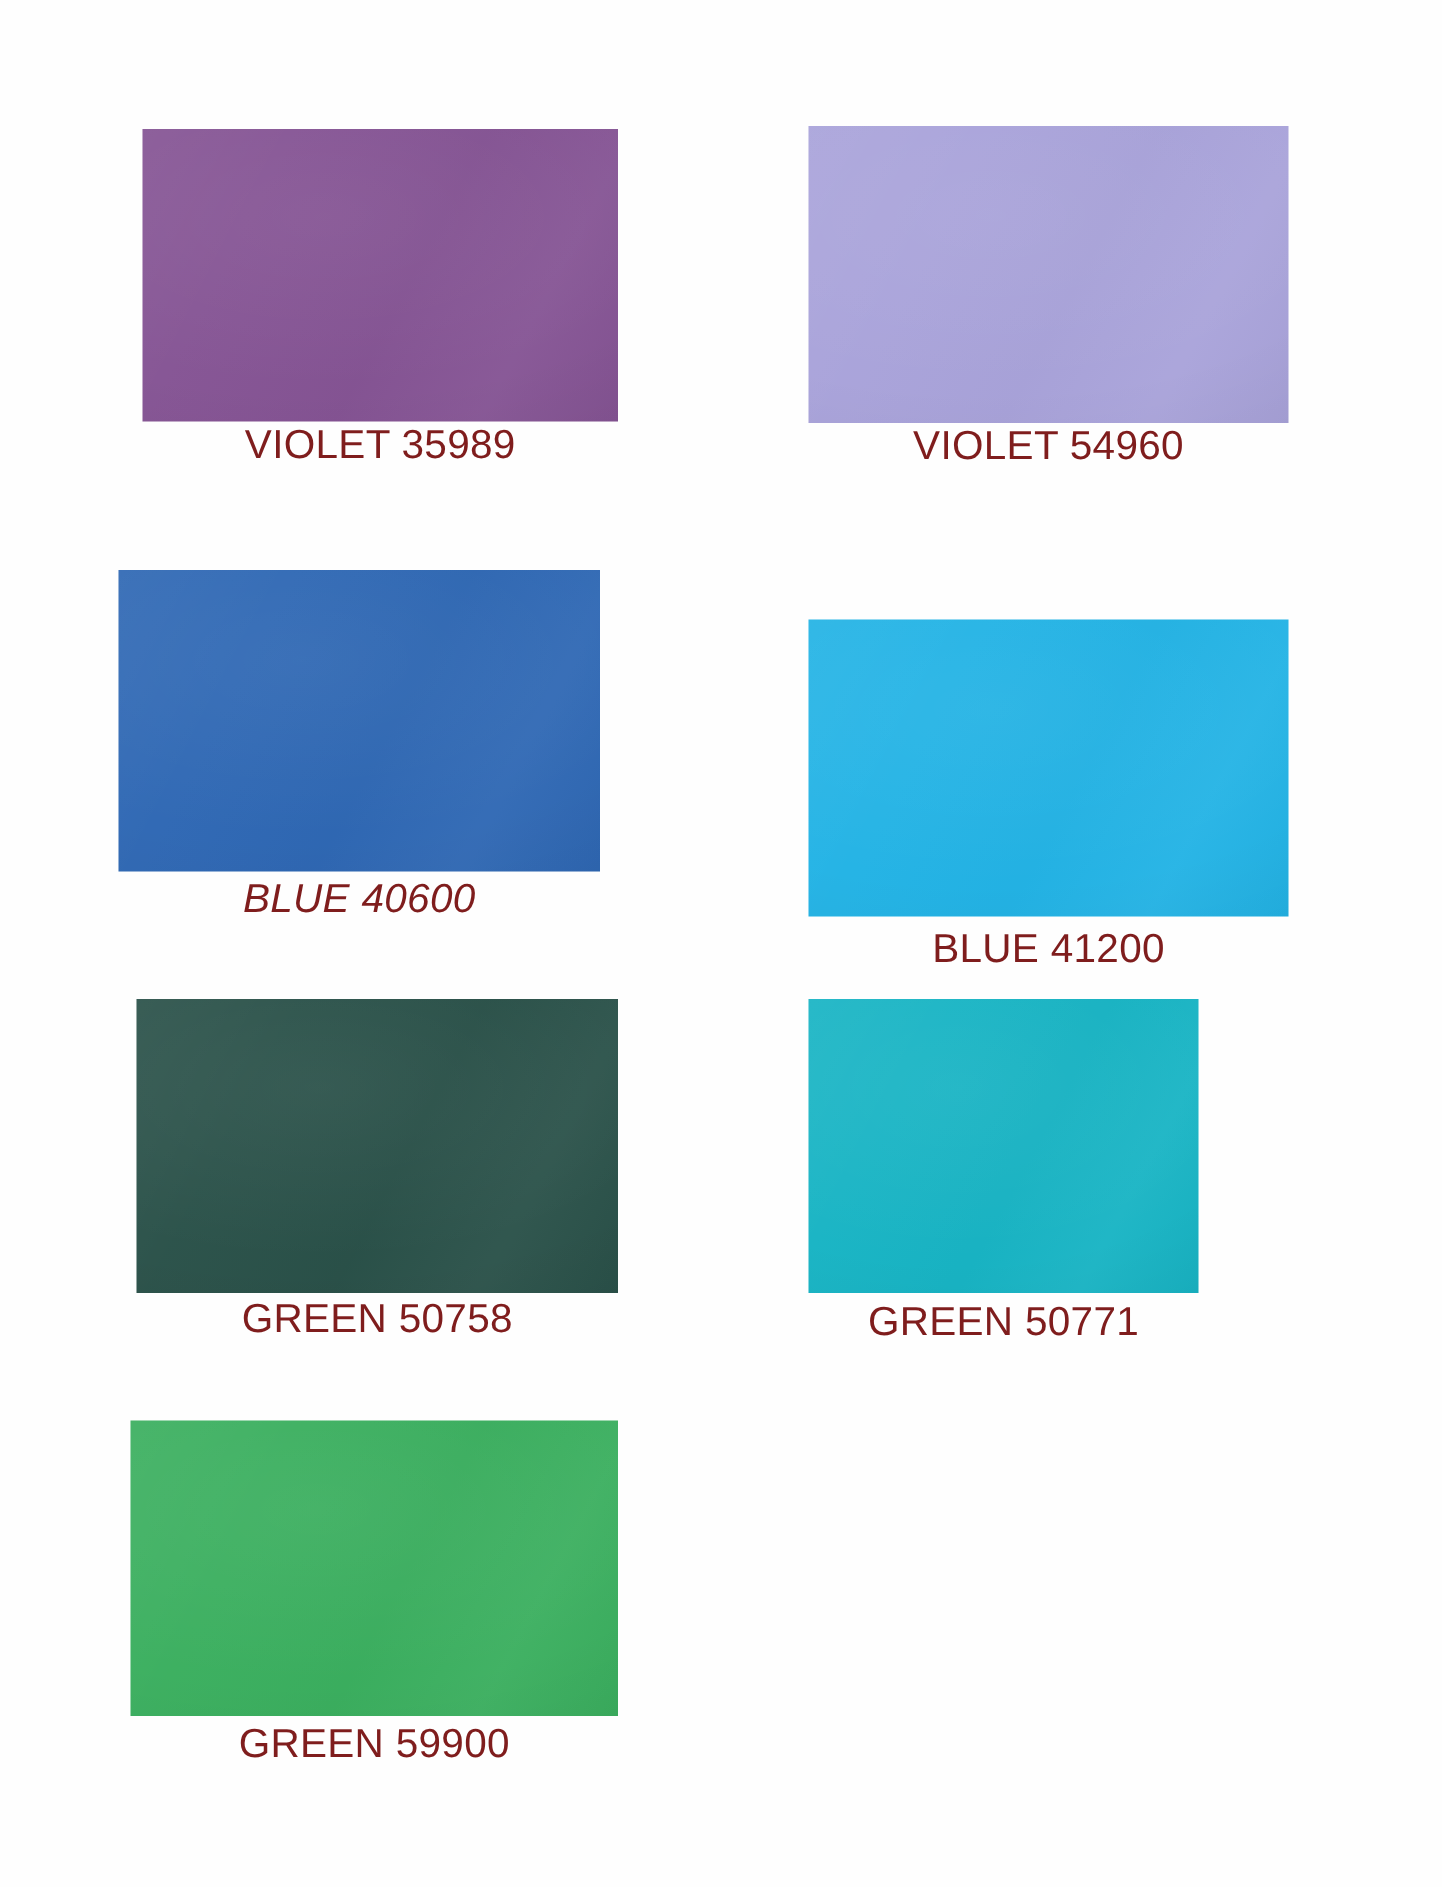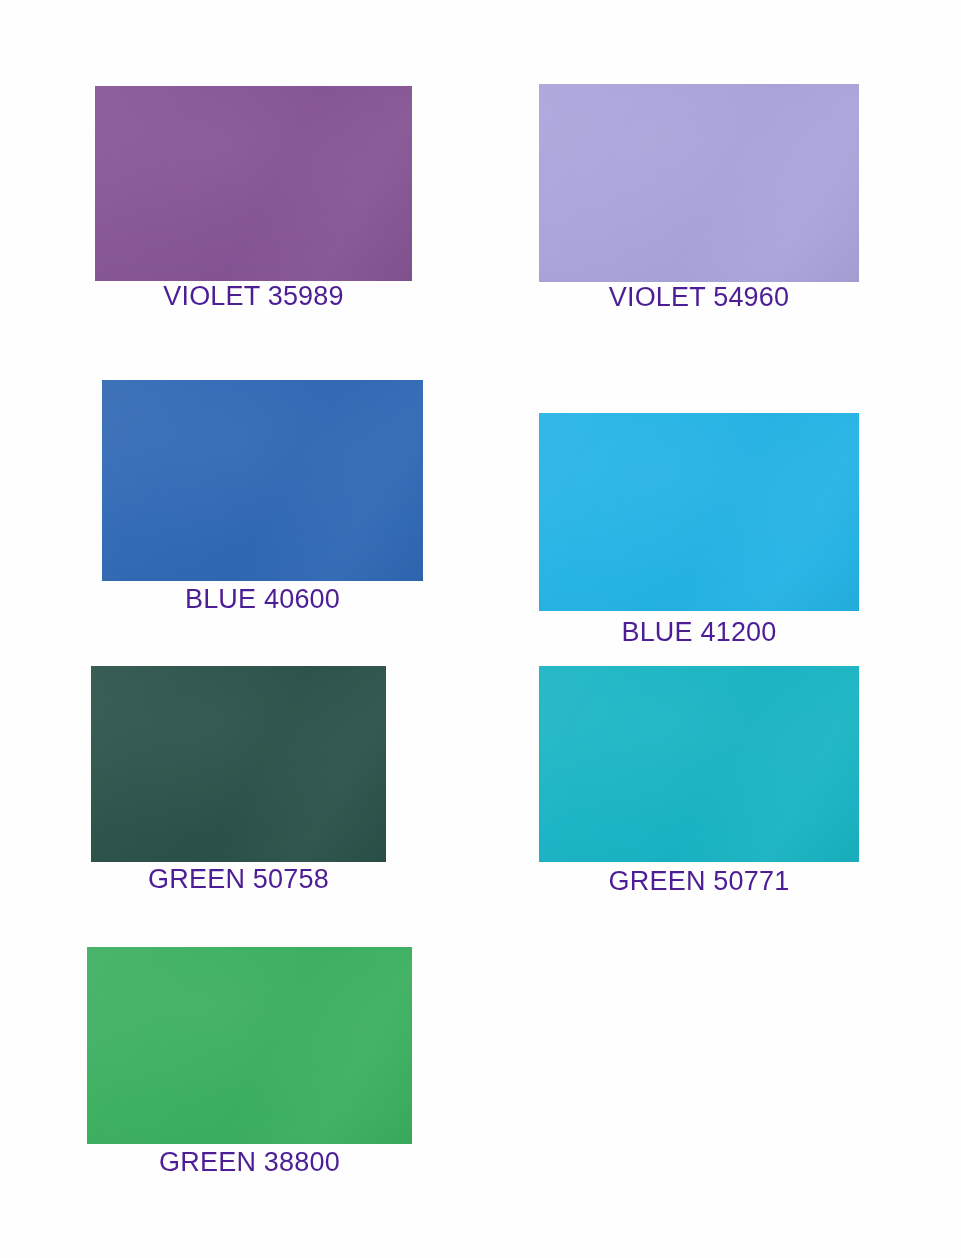--- a/index.html
+++ b/index.html
@@ -52,54 +52,54 @@
         rgba(255,255,255,0.00) 62%,
         rgba(0,0,0,0.030) 100%);
     pointer-events: none;
   }
 
   .swatch-label {
     position: absolute;
     left: 50%;
     transform: translateX(-50%);
     white-space: nowrap;
-    color: #4c1d95;
+    color: #7f1d1d;
     font-family: "Liberation Sans", sans-serif;
     font-weight: 400;
     font-size: 27px;
     line-height: 31px;
     letter-spacing: 0.2px;
   }
 </style>
 </head>
 <body>
 
 <div id="sheet" style="background: rgb(254, 254, 254);">
 
 <div class="swatch-cell" style="left: 95px; top: 86px; width: 317px; height: 229px;">
       <div class="swatch-chip" style="height: 195px; background: rgb(133, 84, 148);"></div>
       <div class="swatch-label" style="top: 195px;">VIOLET 35989</div>
     </div>
     <div class="swatch-cell" style="left: 539px; top: 84px; width: 320px; height: 232px;">
       <div class="swatch-chip" style="height: 198px; background: rgb(169, 163, 218);"></div>
       <div class="swatch-label" style="top: 198px;">VIOLET 54960</div>
     </div>
-    <div class="swatch-cell" style="left: 102px; top: 380px; width: 321px; height: 238px;">
+    <div class="swatch-cell" style="left: 79px; top: 380px; width: 321px; height: 238px; font-style: italic;">
       <div class="swatch-chip" style="height: 201px; background: rgb(47, 104, 180);"></div>
       <div class="swatch-label" style="top: 204px;">BLUE 40600</div>
     </div>
     <div class="swatch-cell" style="left: 539px; top: 381px; width: 320px; height: 238px; margin-top: 32px;">
       <div class="swatch-chip" style="height: 198px; background: rgb(35, 179, 229);"></div>
       <div class="swatch-label" style="top: 204px;">BLUE 41200</div>
     </div>
-    <div class="swatch-cell" style="left: 91px; top: 666px; width: 295px; height: 232px;">
+    <div class="swatch-cell" style="left: 91px; top: 666px; width: 321px; height: 232px;">
       <div class="swatch-chip" style="height: 196px; background: rgb(42, 81, 73);"></div>
       <div class="swatch-label" style="top: 198px;">GREEN 50758</div>
     </div>
-    <div class="swatch-cell" style="left: 539px; top: 666px; width: 320px; height: 234px;">
+    <div class="swatch-cell" style="left: 539px; top: 666px; width: 260px; height: 234px;">
       <div class="swatch-chip" style="height: 196px; background: rgb(24, 180, 196);"></div>
       <div class="swatch-label" style="top: 200px;">GREEN 50771</div>
     </div>
     <div class="swatch-cell" style="left: 87px; top: 947px; width: 325px; height: 234px;">
       <div class="swatch-chip" style="height: 197px; background: rgb(59, 175, 95);"></div>
-      <div class="swatch-label" style="top: 200px;">GREEN 38800</div>
+      <div class="swatch-label" style="top: 200px;">GREEN 59900</div>
     </div>
   </div>
 
 </body></html>

